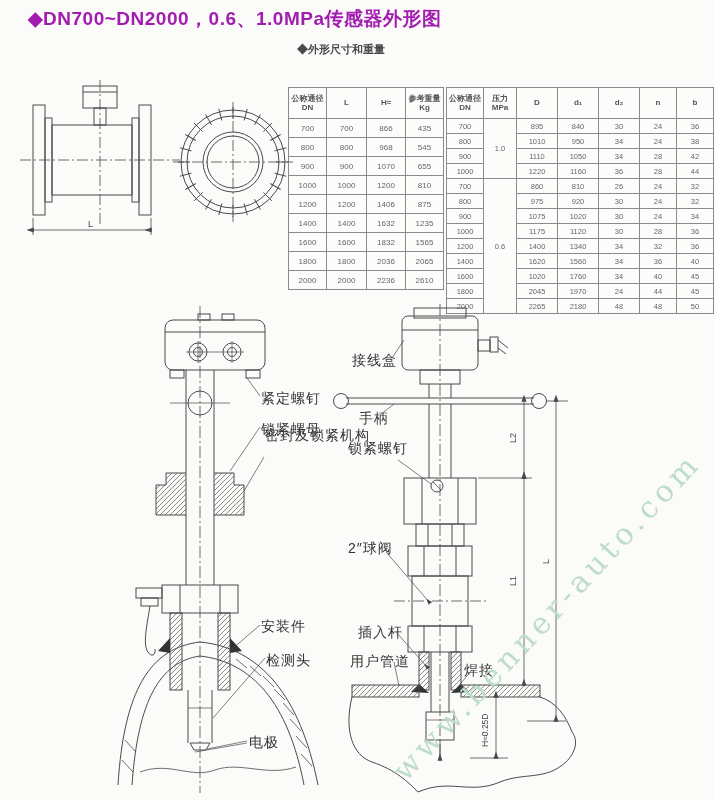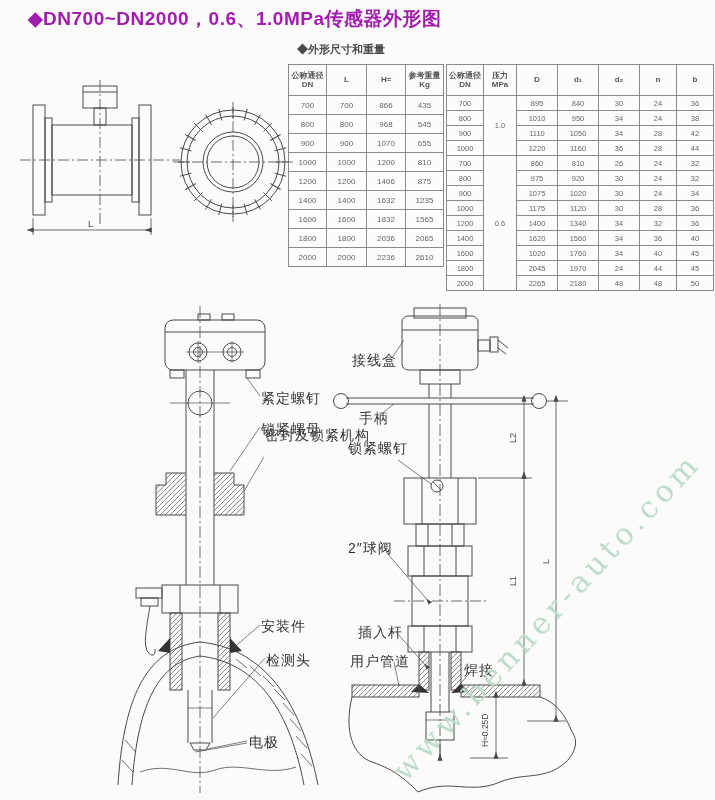--- a/index.html
+++ b/index.html
@@ -1,21 +1,21 @@
 <!DOCTYPE html>
 <html><head>
 <meta charset="utf-8">
 <style>
   html,body{margin:0;padding:0;}
   body{width:715px;height:800px;background:#fbfbf9;position:relative;overflow:hidden;
        font-family:"Liberation Sans",sans-serif;color:#444;}
   .abs{position:absolute;}
   .title{left:28px;top:6px;font-size:19px;font-weight:bold;color:#a21caf;letter-spacing:.5px;}
   .section-label{left:297px;top:42px;font-size:11px;font-weight:bold;color:#4a4a4a;}
-  table{border-collapse:collapse;table-layout:fixed;background:#fcfcfb;}
+  table{border-collapse:collapse;table-layout:fixed;background:#fcfcfb;margin-top:23px;}
   table,th,td{border:1px solid #8a8a8a;}
   th{font-size:8px;font-weight:bold;color:#555;line-height:1.15;white-space:pre-line;padding:1px 0;}
   td{font-size:8px;color:#666;text-align:center;padding:0;}
   .tbl-left{left:288px;top:64px;width:155px;}
   .tbl-left th{height:28px;}
   .tbl-left td{height:18px;}
   .tbl-right{left:446px;top:64px;width:267px;}
   .tbl-right th{height:28px;}
   .tbl-right td{height:14px;font-size:7.5px;}
   .lbl{position:absolute;font-size:14px;color:#333;white-space:nowrap;letter-spacing:1px;}

